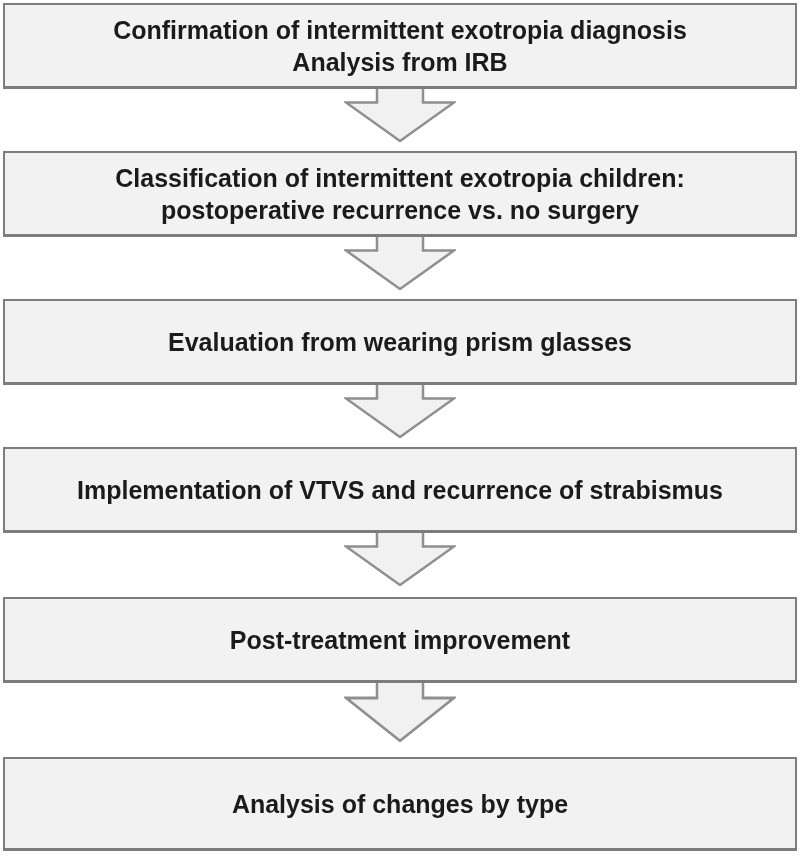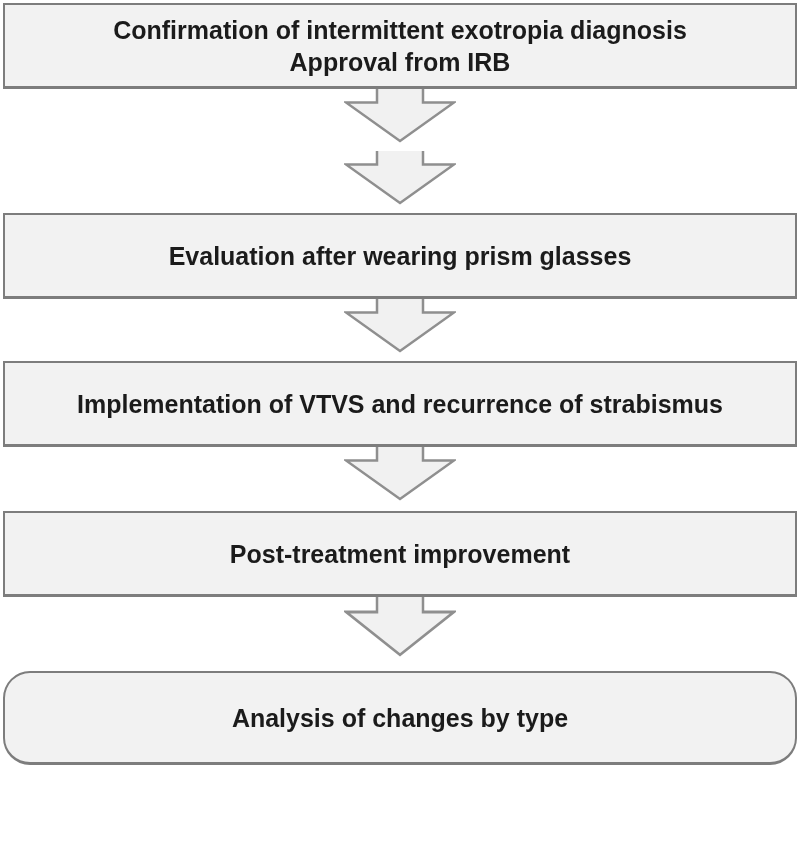--- a/index.html
+++ b/index.html
@@ -29,21 +29,20 @@
     border-bottom-width: 3px;
     display: flex;
     flex-direction: column;
     justify-content: center;
     align-items: center;
     position: relative;
     z-index: 2;
   }
   .box.last {
     height: 94px;
-    border-radius: 27px;
   }
   .line {
     color: var(--text, #1b1b1b);
     font-size: 25px;
     font-weight: 700;
     line-height: 32px;
     text-align: center;
     white-space: nowrap;
   }
   .gap {
@@ -67,38 +66,42 @@
   }
 </style>
 </head>
 <body>
 
 <div class="canvas">
   <div class="flow">
 
     <div class="box">
       <div class="line">Confirmation of intermittent exotropia diagnosis</div>
-      <div class="line">Approval from IRB</div>
+      <div class="line">Analysis from IRB</div>
     </div>
 
     <div class="gap">
       <svg class="arrow-svg" width="112" height="54" viewBox="0 0 112 54">
         <path d="M33,0 L33,13.5 L2,13.5 L56,52 L110,13.5 L79,13.5 L79,0"></path>
       </svg>
     </div>
 
+    <div class="box">
+      <div class="line">Classification of intermittent exotropia children:</div>
+      <div class="line">postoperative recurrence vs. no surgery</div>
+    </div>
 
     <div class="gap">
       <svg class="arrow-svg" width="112" height="54" viewBox="0 0 112 54">
         <path d="M33,0 L33,13.5 L2,13.5 L56,52 L110,13.5 L79,13.5 L79,0"></path>
       </svg>
     </div>
 
     <div class="box">
-      <div class="line">Evaluation after wearing prism glasses</div>
+      <div class="line">Evaluation from wearing prism glasses</div>
     </div>
 
     <div class="gap">
       <svg class="arrow-svg" width="112" height="54" viewBox="0 0 112 54">
         <path d="M33,0 L33,13.5 L2,13.5 L56,52 L110,13.5 L79,13.5 L79,0"></path>
       </svg>
     </div>
 
     <div class="box">
       <div class="line">Implementation of VTVS and recurrence of strabismus</div>

